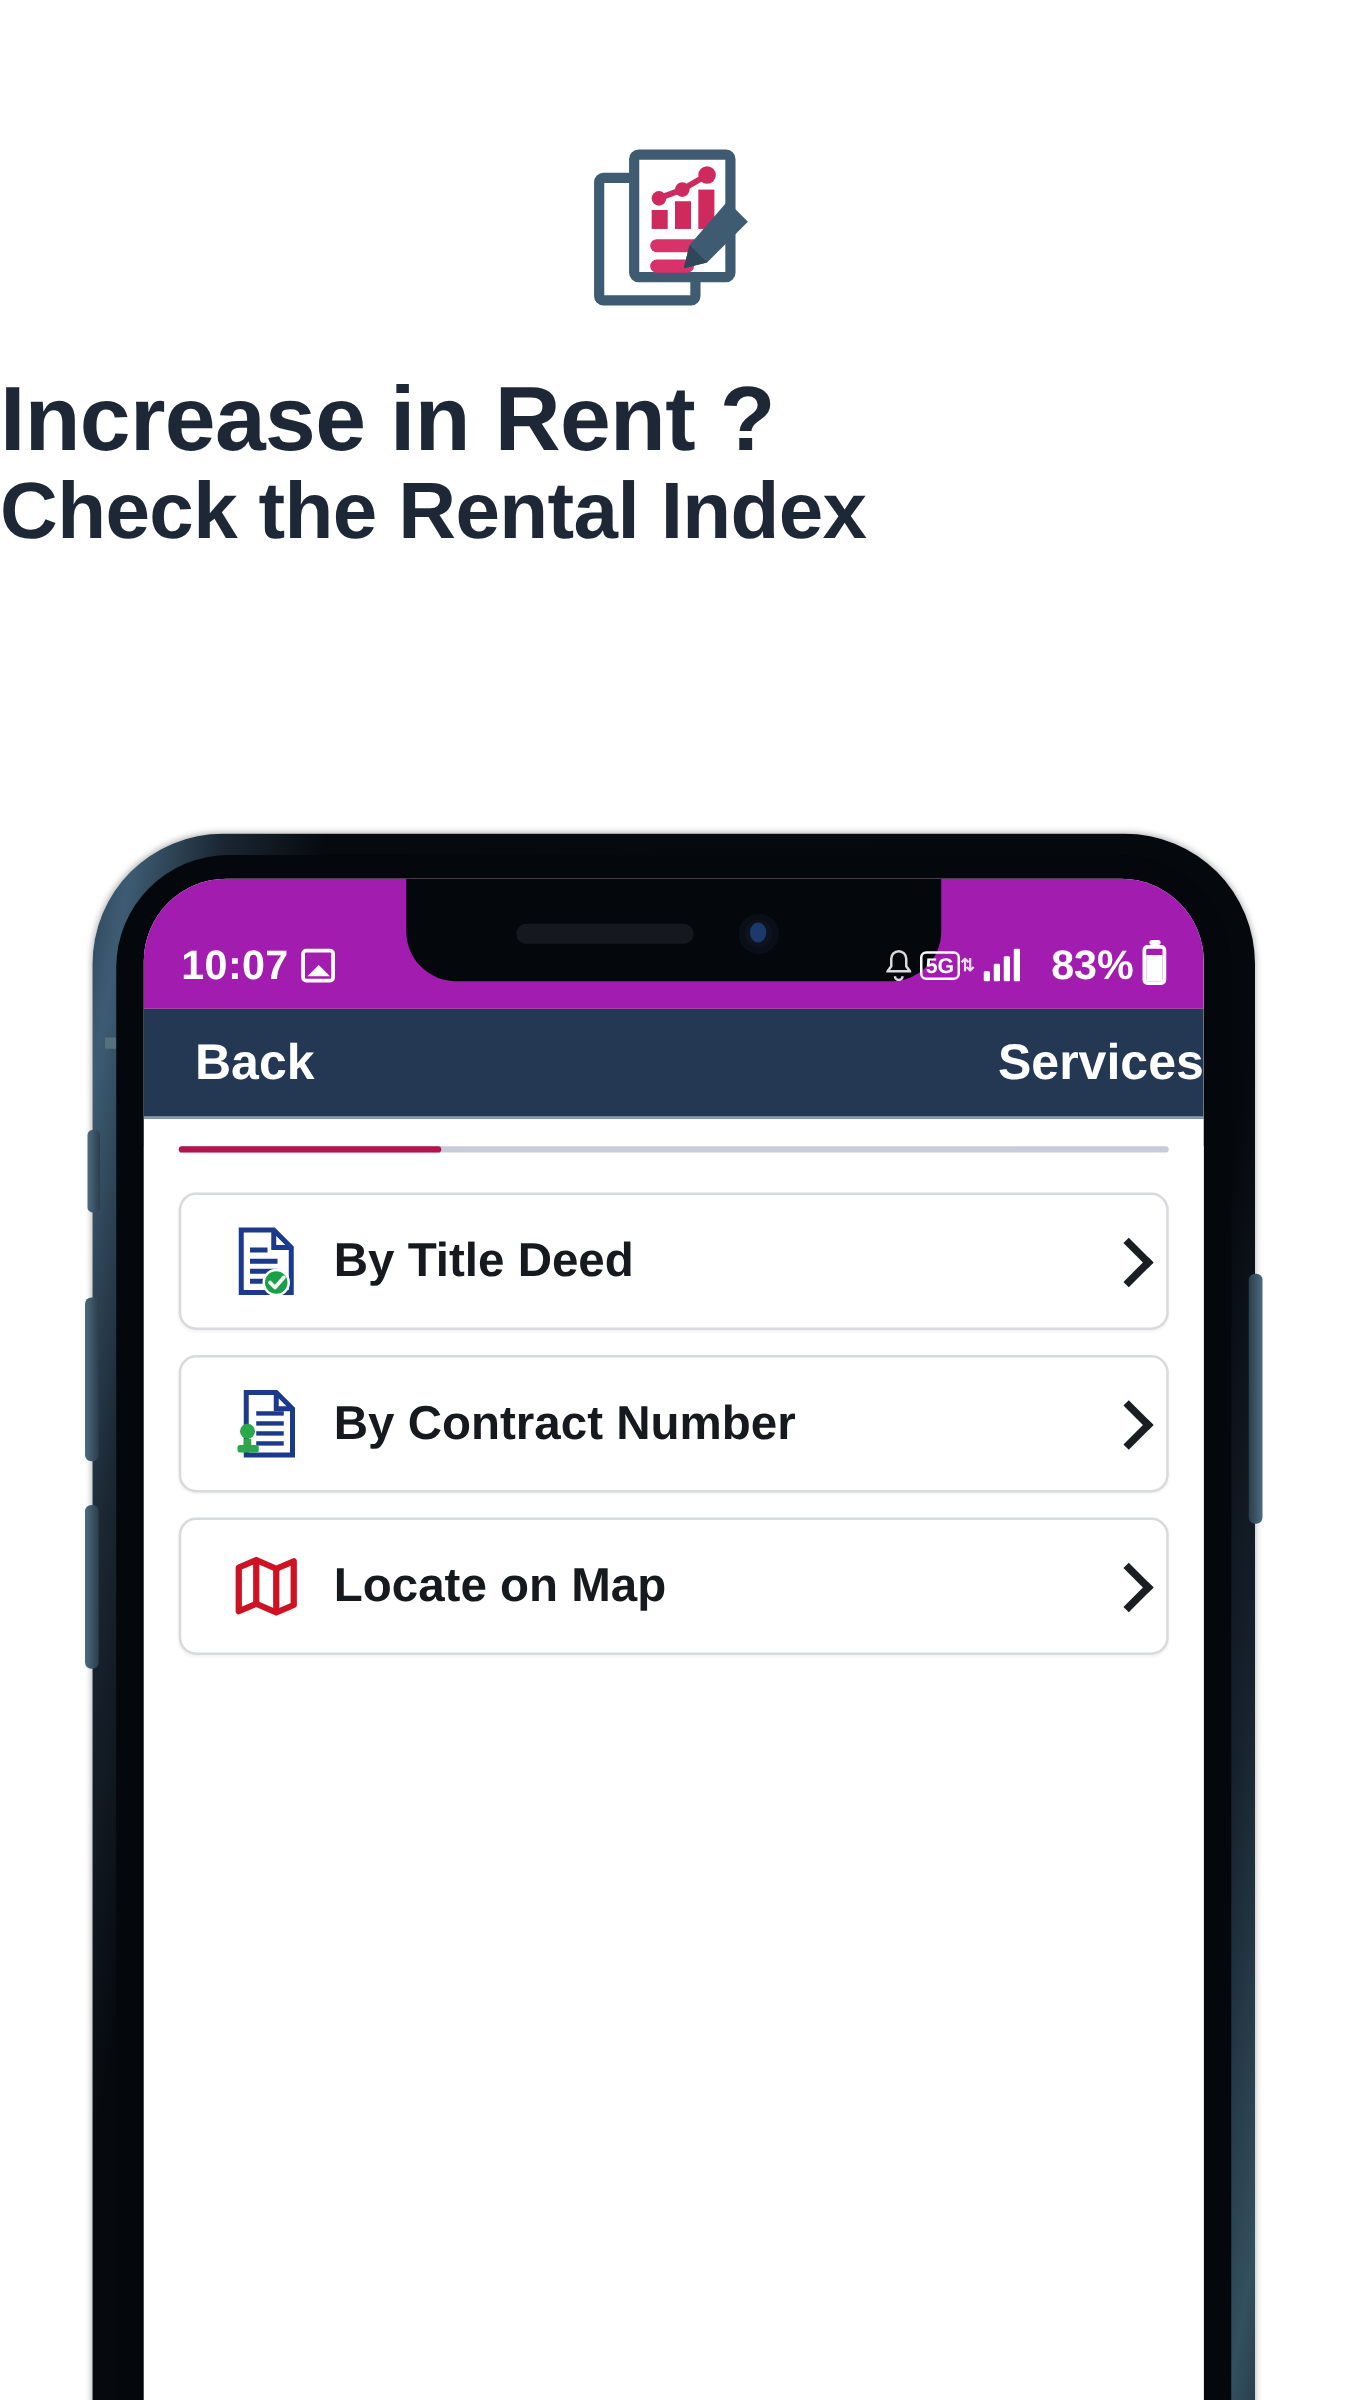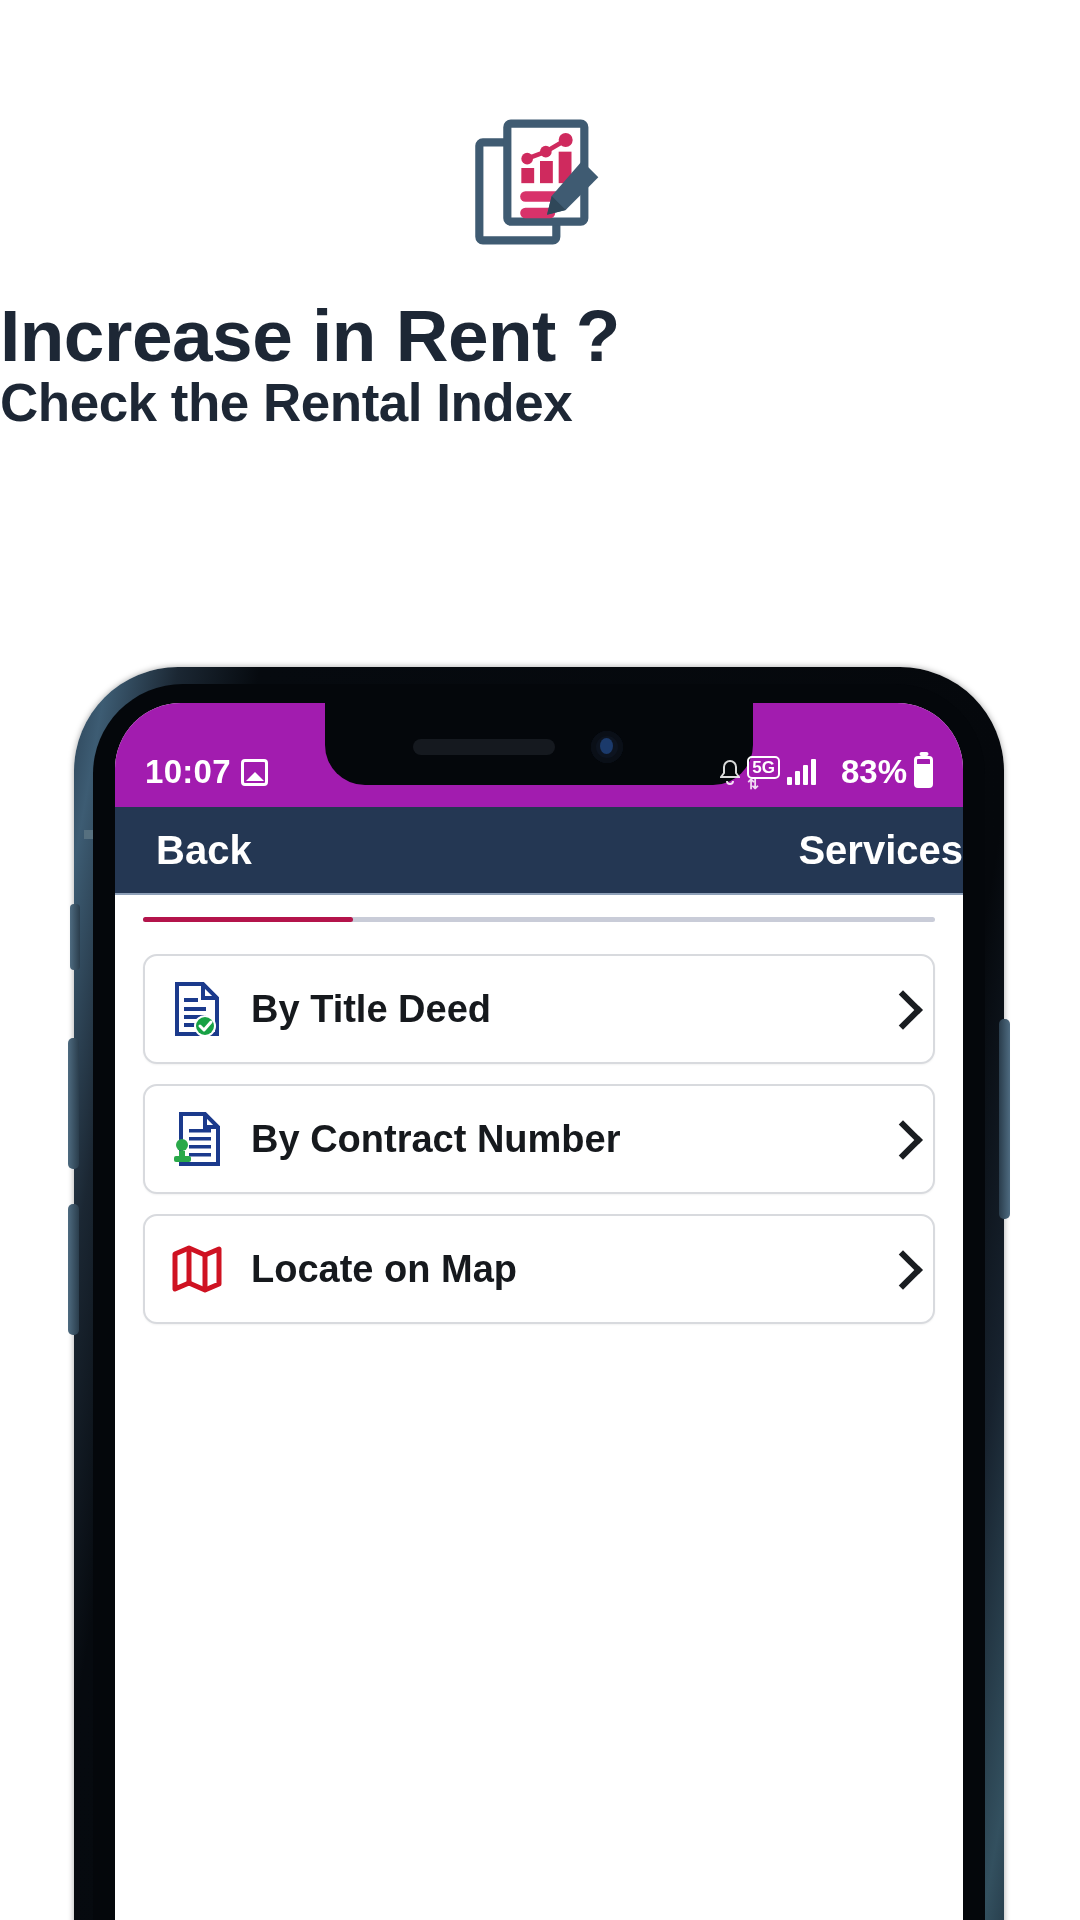--- a/index.html
+++ b/index.html
@@ -33,21 +33,21 @@
     padding-top: 46px;
     text-align: left;
     color: #1d2735;
     font-weight: bold;
     font-size: 73px;
     line-height: 1.05;
     letter-spacing: -0.5px;
     font-family: "Liberation Sans", sans-serif;
   }
   .headline-line { display: block; white-space: nowrap; }
-  .headline-line.l2 { font-size: 53px; }
+  .headline-line.l2 { font-size: 64px; }
 
   
   .phone {
     position: absolute;
     left: 74px;
     top: 667px;
     width: 930px;
     height: 1330px;
   }
   .phone-body {
@@ -195,21 +195,21 @@
   }
   .badge-5g {
     font-size: 17px;
     font-weight: bold;
     border: 2.5px solid #ffffff;
     border-radius: 5px;
     padding: 0 3px;
     line-height: 19px;
     letter-spacing: 0;
   }
-  .ico-5g-wrap { display:flex; flex-direction:column; }
+  .ico-5g-wrap { display:flex; flex-direction:row; align-items:center; }
   .ico-5g-arrows { font-size: 14px; line-height: 10px; opacity:.85; }
   .signal-bars { display:flex; align-items:flex-end; gap:3px; height:26px; }
   .signal-bars i { display:block; width:5px; background:#fff; border-radius:1px; }
   .signal-bars i:nth-child(1){height:8px}
   .signal-bars i:nth-child(2){height:14px}
   .signal-bars i:nth-child(3){height:20px}
   .signal-bars i:nth-child(4){height:26px}
   .battery-pct { font-size: 33px; font-weight:bold; margin-left:18px;}
   .battery {
     width: 19px; height: 32px;
@@ -302,21 +302,21 @@
   }
 
   .list { margin-top: 32px; }
   .list-item {
     height: 110px;
     border: 2px solid #d8dade;
     border-radius: 14px;
     background: #ffffff;
     display: flex;
     align-items: center;
-    padding: 0 22px 0 24px;
+    padding: 0 22px 0 40px;
     margin-bottom: 20px;
     box-sizing: border-box;
     cursor: pointer;
     box-shadow: 0 1px 2px rgba(0,0,0,.05);
   }
   .li-icon {
     width: 56px; height: 56px;
     flex: 0 0 56px;
     display: flex; align-items: center; justify-content: center;
   }

